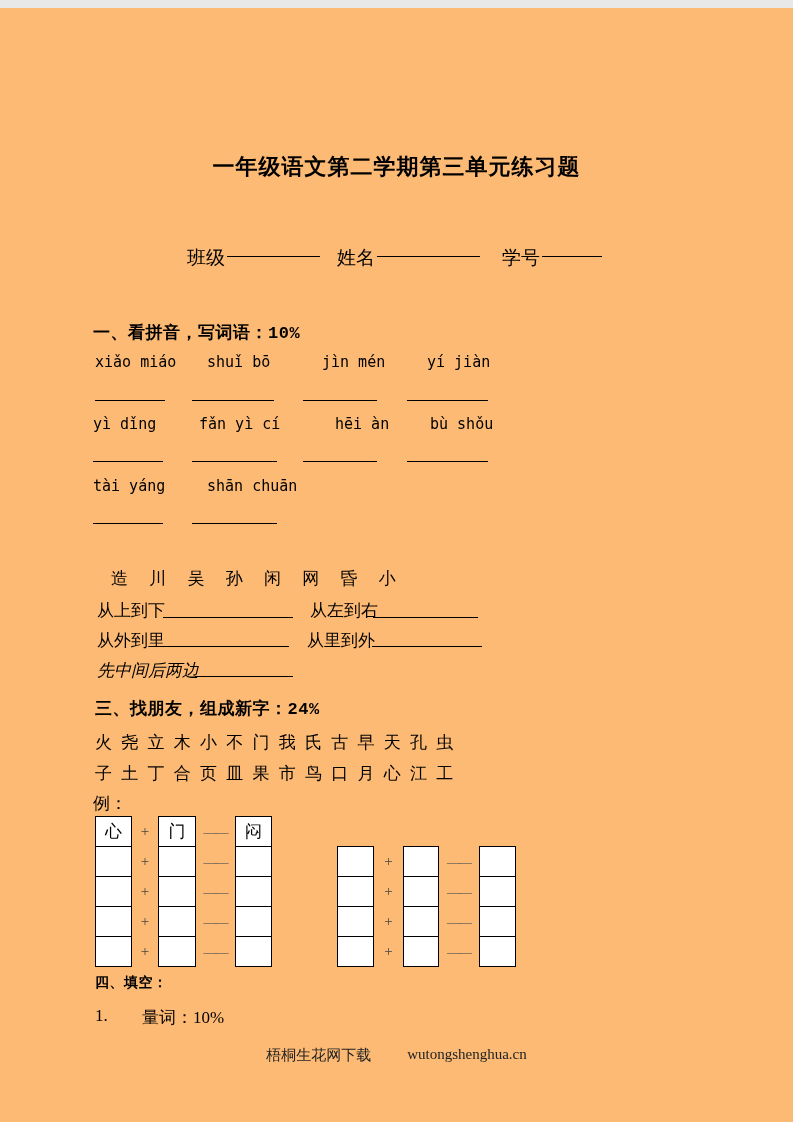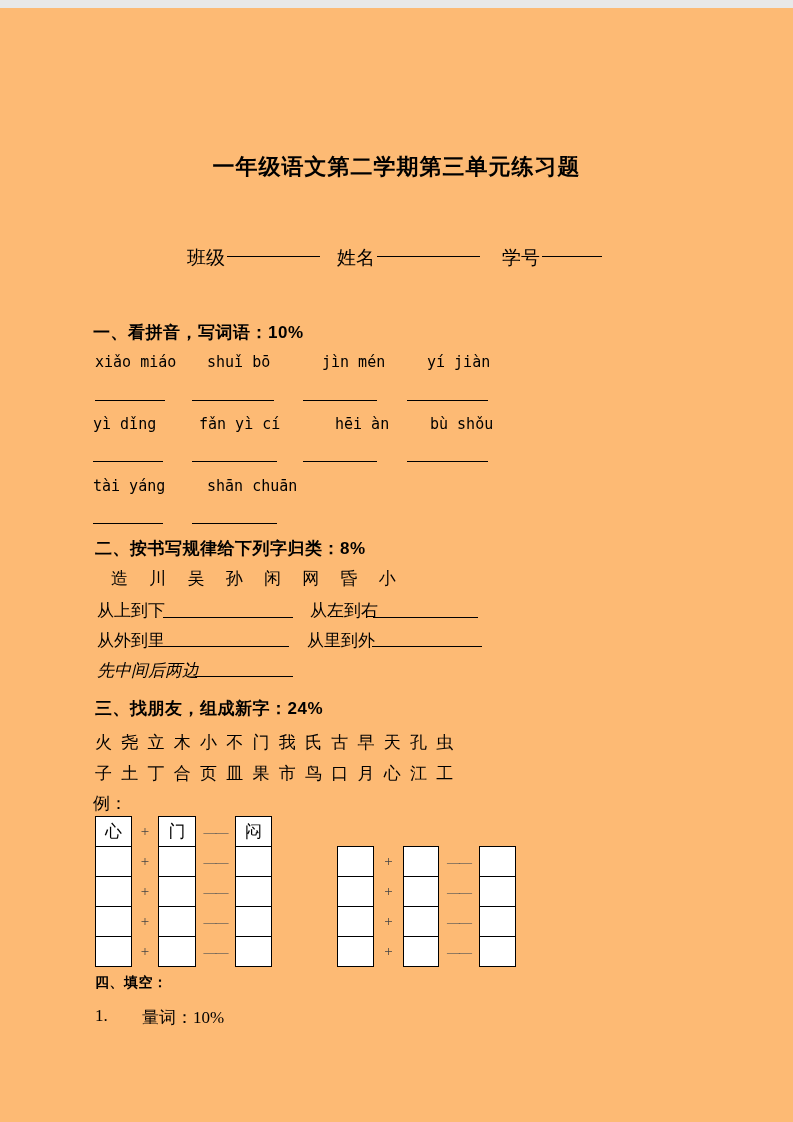--- a/index.html
+++ b/index.html
@@ -15,21 +15,21 @@
   .abs{position:absolute;}
   .title{
     left:0;right:0;top:144px;
     text-align:center;
     font-family:"Liberation Sans","DejaVu Sans",sans-serif;
     font-weight:bold;font-size:22px;letter-spacing:1px;
   }
   .info-label{font-size:19px;top:237px;}
   .iblank{border-bottom:1px solid #000;height:16px;top:232px;}
   .heading{
-    font-family:Liberation Sans, sans-serif;
+    font-family:Liberation Mono, monospace;
     font-weight:bold;font-size:17px;letter-spacing:0.5px;
   }
   .py{font-family:"DejaVu Sans Mono","Liberation Mono",monospace;font-size:15px;white-space:pre;}
   .pblank{border-bottom:1px solid #000;height:14px;}
   .cn17{font-size:17px;}
   .charlist-wide{font-size:17px;word-spacing:17px;white-space:pre;}
   .charlist{font-size:17px;word-spacing:5px;white-space:pre;}
   .s2blank{border-bottom:1px solid #000;height:16px;}
   .boxgroup{}
   .bg-row{display:flex;align-items:center;height:31px;margin-top:-1px;}
@@ -88,21 +88,20 @@
   <span class="abs pblank" style="left:192px;top:439px;width:85px;"></span>
   <span class="abs pblank" style="left:303px;top:439px;width:74px;"></span>
   <span class="abs pblank" style="left:407px;top:439px;width:81px;"></span>
 
   <span class="abs py" style="left:93px;top:469px;">tài yáng</span>
   <span class="abs py" style="left:207px;top:469px;">shān chuān</span>
 
   <span class="abs pblank" style="left:93px;top:501px;width:70px;"></span>
   <span class="abs pblank" style="left:192px;top:501px;width:85px;"></span>
 
-  <div class="abs heading" style="left:95px;top:529px;">二、按书写规律给下列字归类：8%</div>
 
   <div class="abs charlist-wide" style="left:111px;top:559px;">造 川 吴 孙 闲 网 昏 小</div>
 
   <span class="abs cn17" style="left:97px;top:591px;">从上到下</span>
   <span class="abs s2blank" style="left:163px;top:593px;width:130px;"></span>
   <span class="abs cn17" style="left:310px;top:591px;">从左到右</span>
   <span class="abs s2blank" style="left:373px;top:593px;width:105px;"></span>
 
   <span class="abs cn17" style="left:97px;top:621px;">从外到里</span>
   <span class="abs s2blank" style="left:163px;top:622px;width:126px;"></span>
@@ -185,14 +184,18 @@
       <div class="cbox b38"></div>
       <div class="dashcol">——</div>
       <div class="cbox"></div>
     </div>
   </div>
 
   <div class="abs heading" style="left:95px;top:966px;font-size:14px;">四、填空：</div>
   <span class="abs cn17" style="left:95px;top:998px;">1.</span>
   <span class="abs cn17" style="left:142px;top:998px;">量词：10%</span>
 
+  <div class="abs footer">
+    <span>梧桐生花网下载</span>
+    <span>wutongshenghua.cn</span>
+  </div>
 
 </div>
 
 </body></html>

